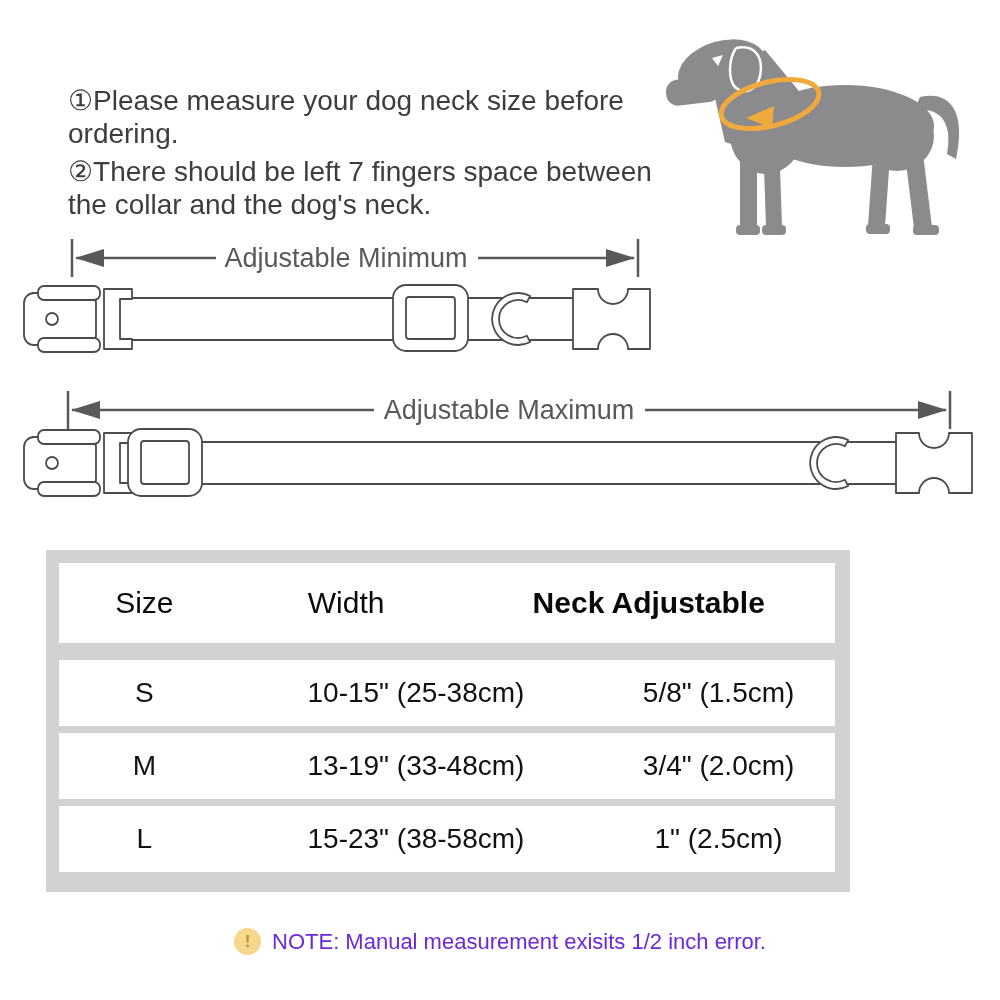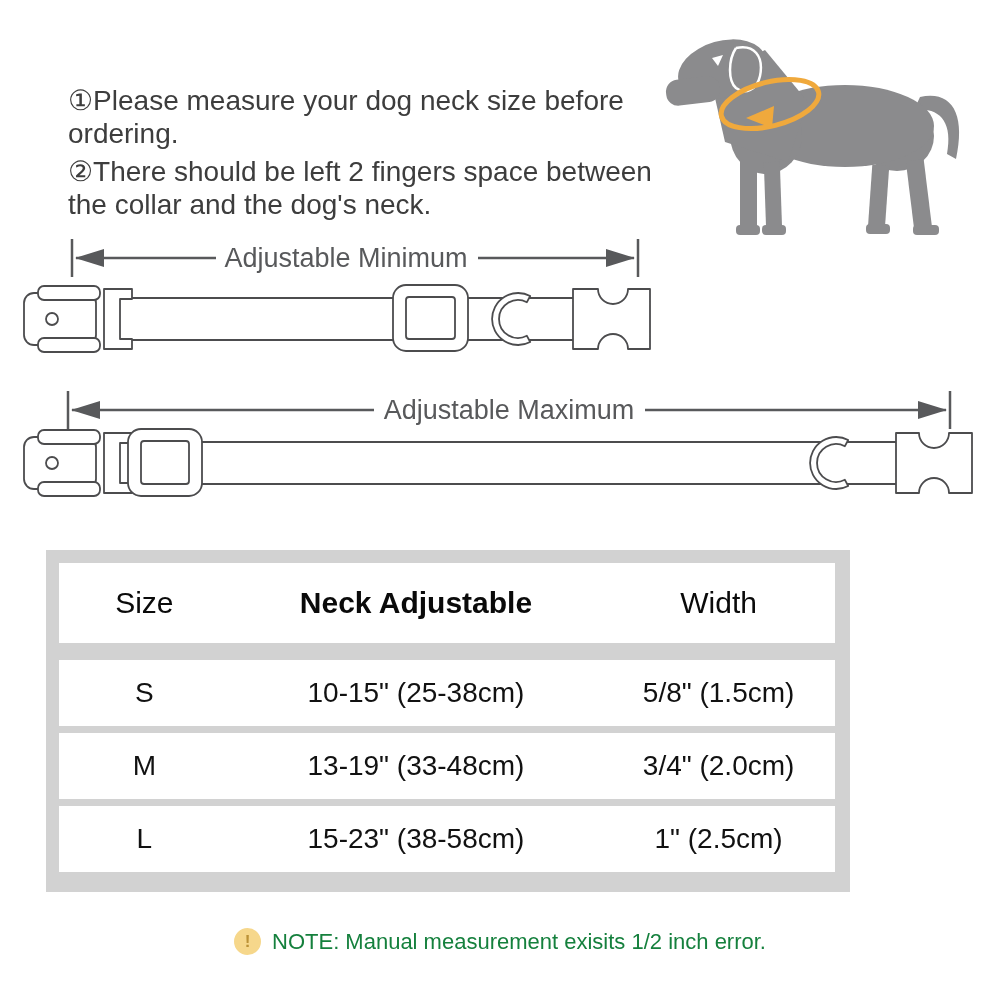--- a/index.html
+++ b/index.html
@@ -30,28 +30,28 @@
   .c2 { width: 48%; }
   .c3 { width: 30%; }
   .hdr-bold { font-weight: bold; }
 
   
   .note { left: 0; top: 928px; width: 1000px; display: flex; justify-content: center;
     align-items: center; gap: 11px; }
   .note-icon { width: 27px; height: 27px; border-radius: 50%; background: #f6d78b;
     color: #bb9136; font-size: 17px; font-weight: bold; display: flex;
     align-items: center; justify-content: center; flex: 0 0 auto; }
-  .note-text { font-size: 22px; color: #15803d; }
+  .note-text { font-size: 22px; color: #6d28d9; }
 </style>
 </head>
 <body>
 
 <div class="abs instructions">
   <p>①Please measure your dog neck size before ordering.</p>
-  <p>②There should be left 2 fingers space between the collar and the dog's neck.</p>
+  <p>②There should be left 7 fingers space between the collar and the dog's neck.</p>
 </div>
 
 <svg class="abs" style="left:652px; top:22px;" width="322" height="220" viewBox="0 0 322 220">
   <g fill="#8b8b8d">
 
     <path d="M 268,75 C 300,68 314,92 304,137 L 295,132 C 301,100 288,85 262,88 Z"></path>
 
     <ellipse cx="245" cy="114" rx="37" ry="35"></ellipse>
     <rect x="218" y="143" width="17" height="66" transform="rotate(4 226 176)"></rect>
     <rect x="214" y="202" width="24" height="10" rx="4"></rect>
@@ -141,22 +141,22 @@
   </g>
 
   <path d="M 848.2,12 A 26 26 0 1 0 848.2,58 L 844.9,51.8 A 19 19 0 1 1 844.9,18.2 Z"></path>
 
   <path d="M 896,5 L 919,5 A 15 15 0 0 0 949,5 L 972,5 L 972,65 L 949,65 A 15 15 0 0 0 919,65 L 896,65 Z"></path>
 </svg>
 
 <div class="abs size-table">
   <div class="trow header">
     <div class="cell c1">Size</div>
+    <div class="cell c3">Width</div>
     <div class="cell c2 hdr-bold">Neck Adjustable</div>
-    <div class="cell c3">Width</div>
   </div>
   <div class="trow body">
     <div class="cell c1">S</div>
     <div class="cell c2">10-15" (25-38cm)</div>
     <div class="cell c3">5/8" (1.5cm)</div>
   </div>
   <div class="trow body">
     <div class="cell c1">M</div>
     <div class="cell c2">13-19" (33-48cm)</div>
     <div class="cell c3">3/4" (2.0cm)</div>

